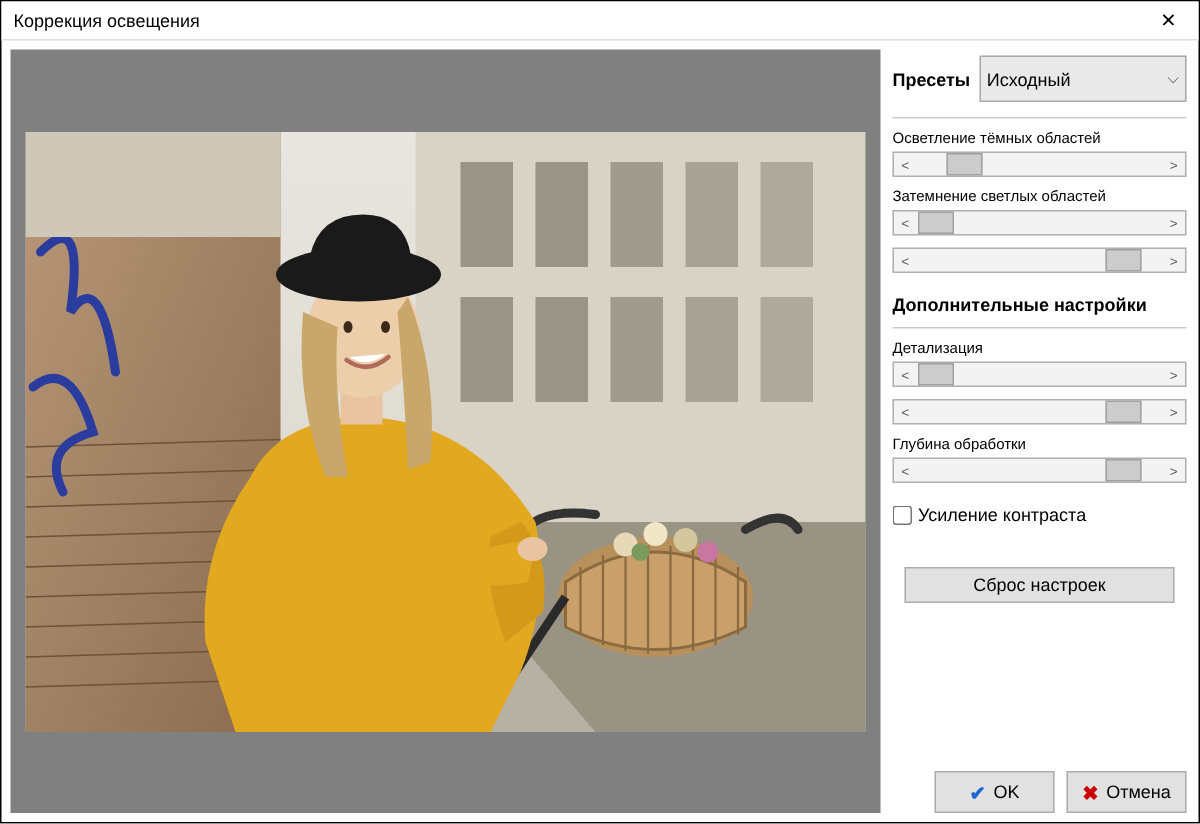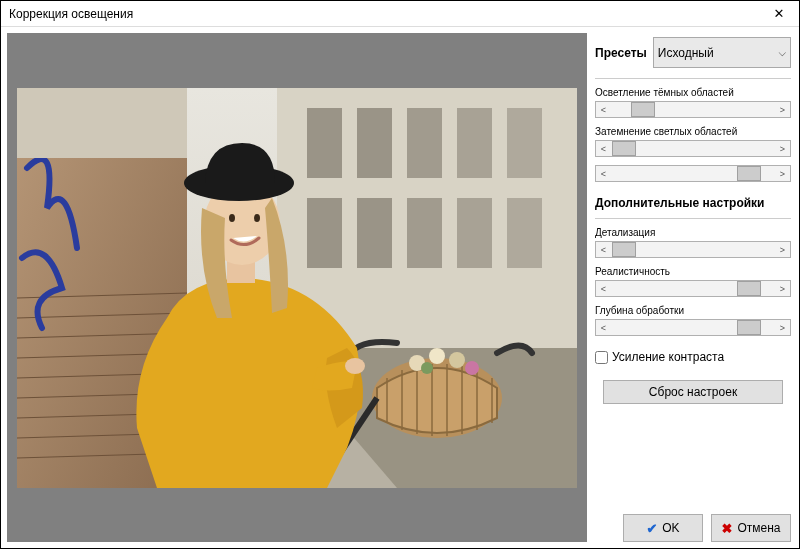--- a/index.html
+++ b/index.html
@@ -125,21 +125,21 @@
     display: flex;
     align-items: center;
     gap: 4px;
     margin-top: 6px;
   }
   .checkbox-row input { margin: 0; }
   .reset-btn {
     height: 24px;
     border: 1px solid #adadad;
     background: #e1e1e1;
-    margin: 8px 8px 0 8px;
+    margin: 20px 8px 0 8px;
     font-size: 12px;
     cursor: pointer;
     display: flex;
     align-items: center;
     justify-content: center;
   }
   .spacer { flex: 1; }
   .footer-btns {
     display: flex;
     gap: 8px;
@@ -314,21 +314,20 @@
       <div class="slider-group">
         <span class="slider-label">Детализация</span>
         <div class="slider-track">
           <div class="slider-arrow left">&lt;</div>
           <div class="slider-thumb" style="left:8%"></div>
           <div class="slider-arrow right">&gt;</div>
         </div>
       </div>
 
       <div class="slider-group">
-        <span class="slider-label">Реалистичность</span>
         <div class="slider-track">
           <div class="slider-arrow left">&lt;</div>
           <div class="slider-thumb" style="left:calc(85% - 24px)"></div>
           <div class="slider-arrow right">&gt;</div>
         </div>
       </div>
 
       <div class="slider-group">
         <span class="slider-label">Глубина обработки</span>
         <div class="slider-track">

